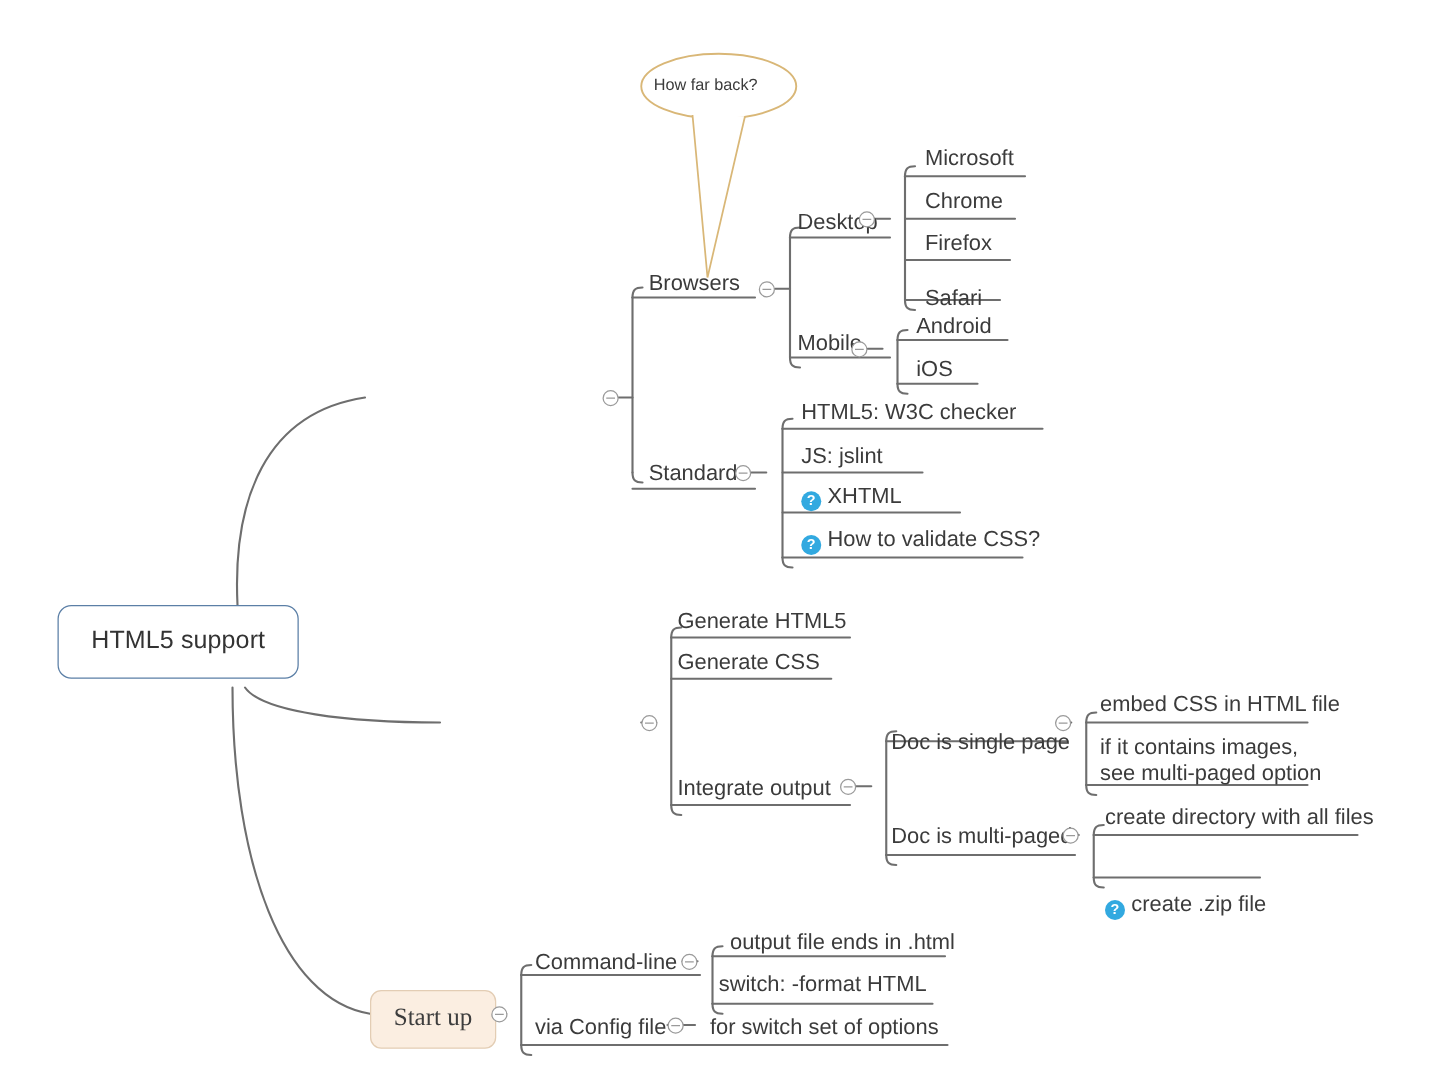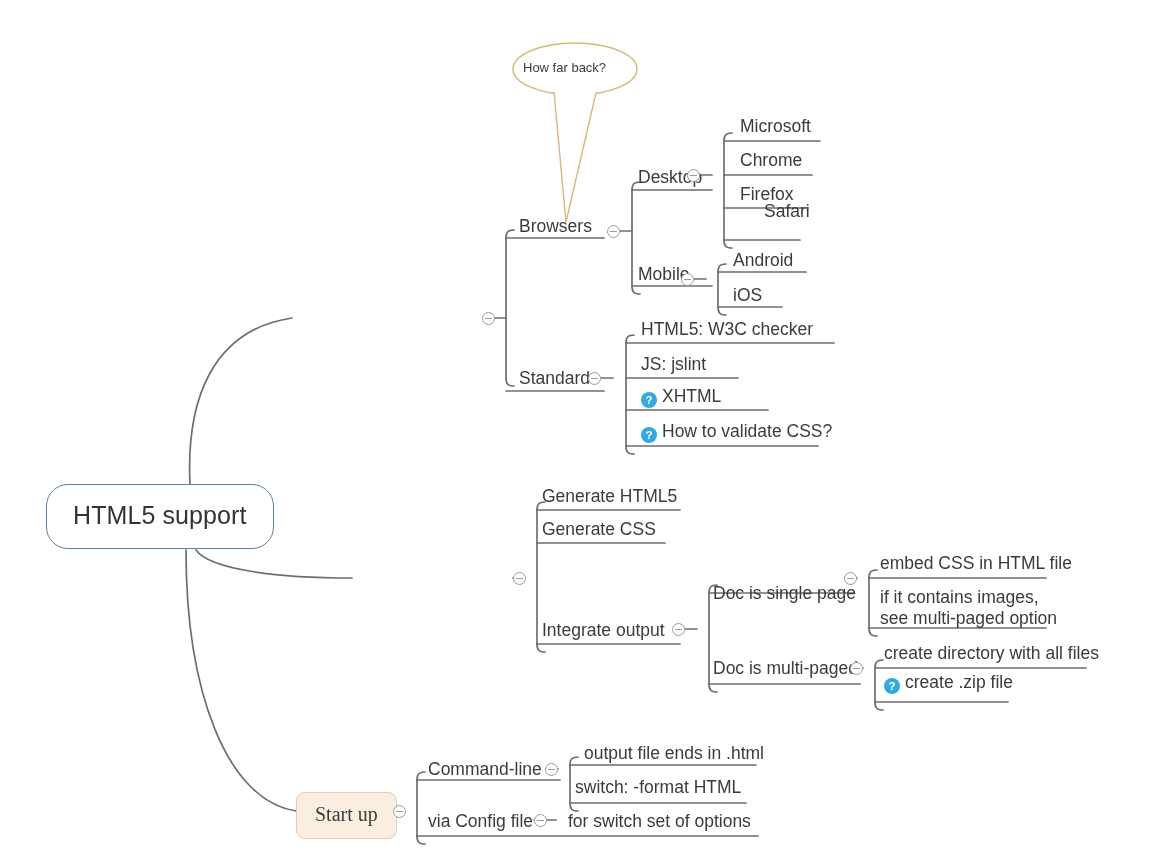--- a/index.html
+++ b/index.html
@@ -8,22 +8,22 @@
     font-family:"Liberation Sans", sans-serif;
     color:#3b3b3b;overflow:hidden;position:relative;
   }
   #map{position:absolute;left:0;top:0;width:1152px;height:856px;}
   svg.links{position:absolute;left:0;top:0;width:1152px;height:856px;pointer-events:none;}
 
   
   .node{position:absolute;white-space:nowrap;}
 
   .root-node{
-    background:#ffffff;border:1.6px solid #5b7fa6;border-radius:22px;
-    font-size:25px;color:#333333;
+    background:#ffffff;border:1.6px solid #5b7fa6;border-radius:11px;
+    font-size:20px;color:#333333;
     padding:16px 26px 18px 26px;letter-spacing:.1px;
   }
   .main-node{
     background:#fbeee1;border:1.2px solid #e3cdb4;border-radius:9px;
     font-size:20px;color:#3d3d3d;padding:10px 18px 12px 18px;
   }
 
   
   .lbl{position:absolute;white-space:nowrap;font-size:17.5px;color:#3b3b3b;line-height:1.18;}
 
@@ -164,21 +164,21 @@
 
   <div class="lbl" style="left:519px;top:216px;">Browsers</div>
   <div class="lbl" style="left:519px;top:368px;">Standards</div>
 
   <div class="lbl" style="left:638px;top:167px;">Desktop</div>
   <div class="lbl" style="left:638px;top:264px;">Mobile</div>
 
   <div class="lbl" style="left:740px;top:116px;">Microsoft</div>
   <div class="lbl" style="left:740px;top:150px;">Chrome</div>
   <div class="lbl" style="left:740px;top:184px;">Firefox</div>
-  <div class="lbl" style="left:740px;top:201px;margin-left:24px;">Safari</div>
+  <div class="lbl" style="left:740px;top:228px;">Safari</div>
 
   <div class="lbl" style="left:733px;top:250px;">Android</div>
   <div class="lbl" style="left:733px;top:285px;">iOS</div>
 
   <div class="lbl" style="left:641px;top:319px;">HTML5: W3C checker</div>
   <div class="lbl" style="left:641px;top:354px;">JS: jslint</div>
 
   <div class="lbl" style="left:641px;top:386px;">
     <span class="qicon">?</span><span>XHTML</span>
   </div>
@@ -193,21 +193,21 @@
   <div class="lbl" style="left:713px;top:583px;">Doc is single page</div>
   <div class="lbl" style="left:713px;top:658px;">Doc is multi-paged</div>
 
   <div class="lbl" style="left:880px;top:553px;">embed CSS in HTML file</div>
   <div class="lbl" style="left:880px;top:587px;">
     <span>if it contains images,</span><br>
     <span>see multi-paged option</span>
   </div>
 
   <div class="lbl" style="left:884px;top:643px;">create directory with all files</div>
-  <div class="lbl" style="left:884px;top:672px;">
+  <div class="lbl" style="left:884px;top:713px;">
     <span class="qicon">?</span><span>create .zip file</span>
   </div>
 
   <div class="lbl" style="left:428px;top:759px;">Command-line</div>
   <div class="lbl" style="left:428px;top:811px;">via Config file</div>
 
   <div class="lbl" style="left:584px;top:743px;">output file ends in .html</div>
   <div class="lbl" style="left:575px;top:777px;">switch:  -format HTML</div>
   <div class="lbl" style="left:568px;top:811px;">for switch set of options</div>
 

